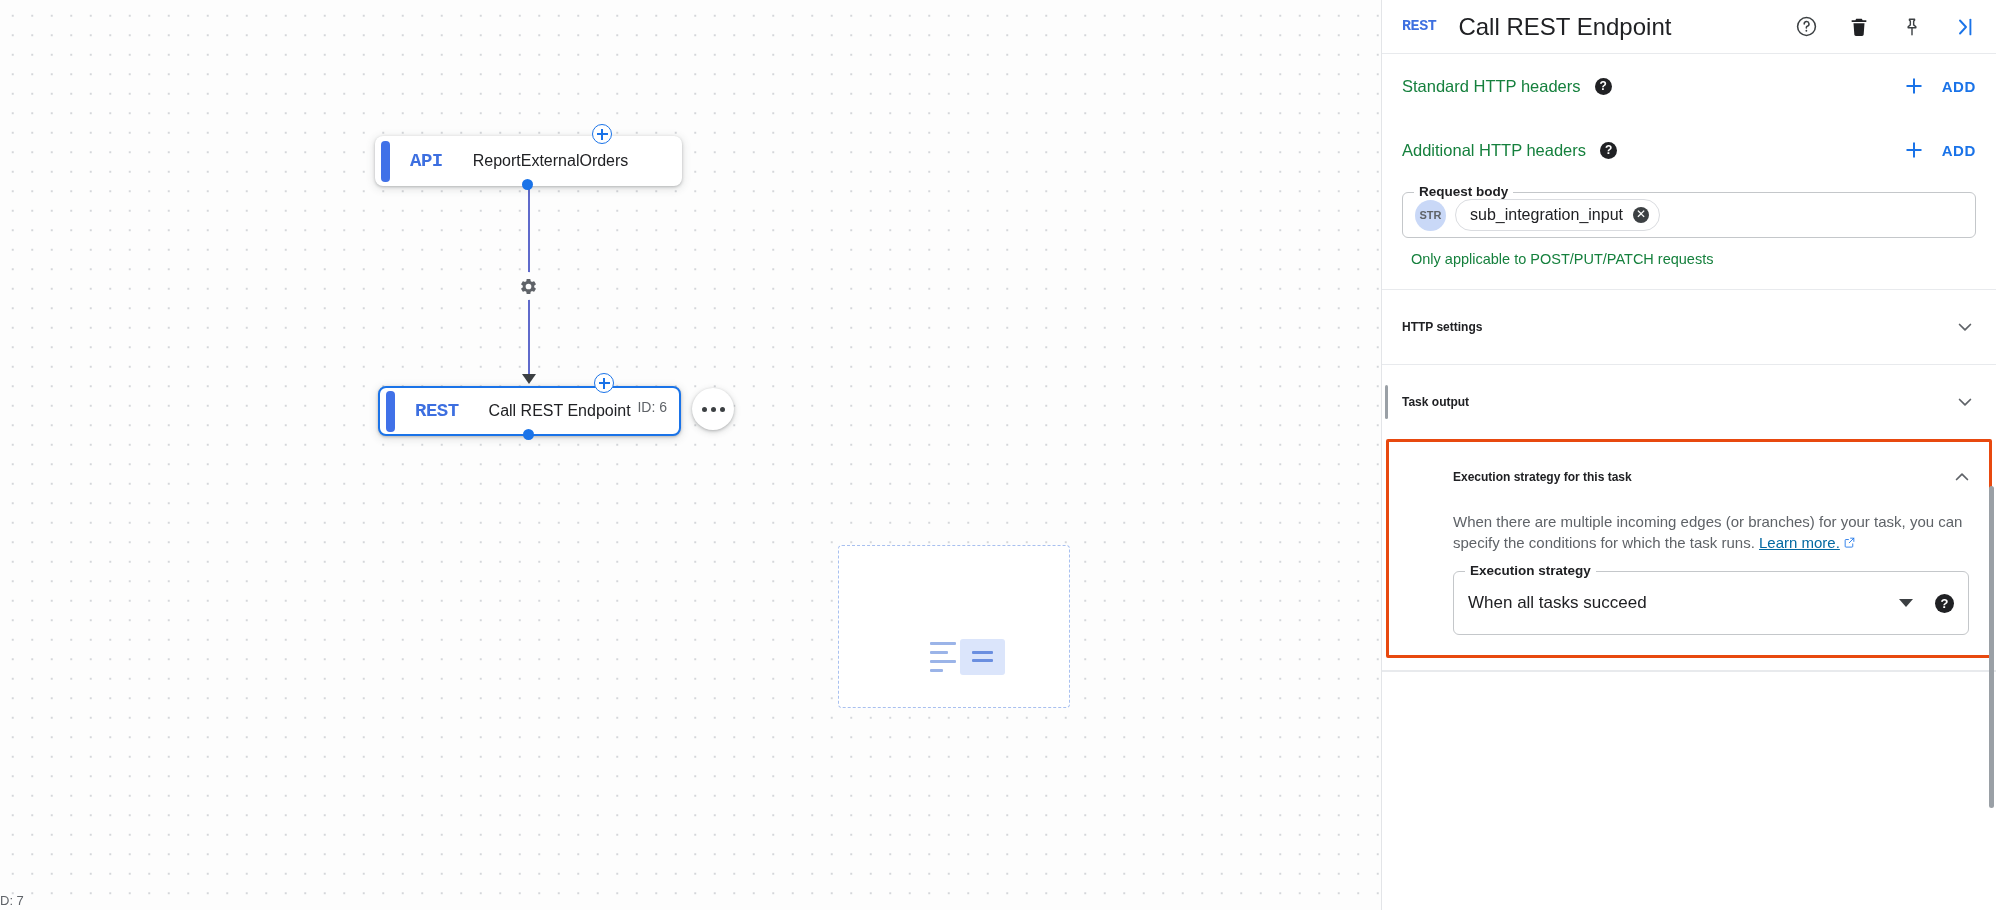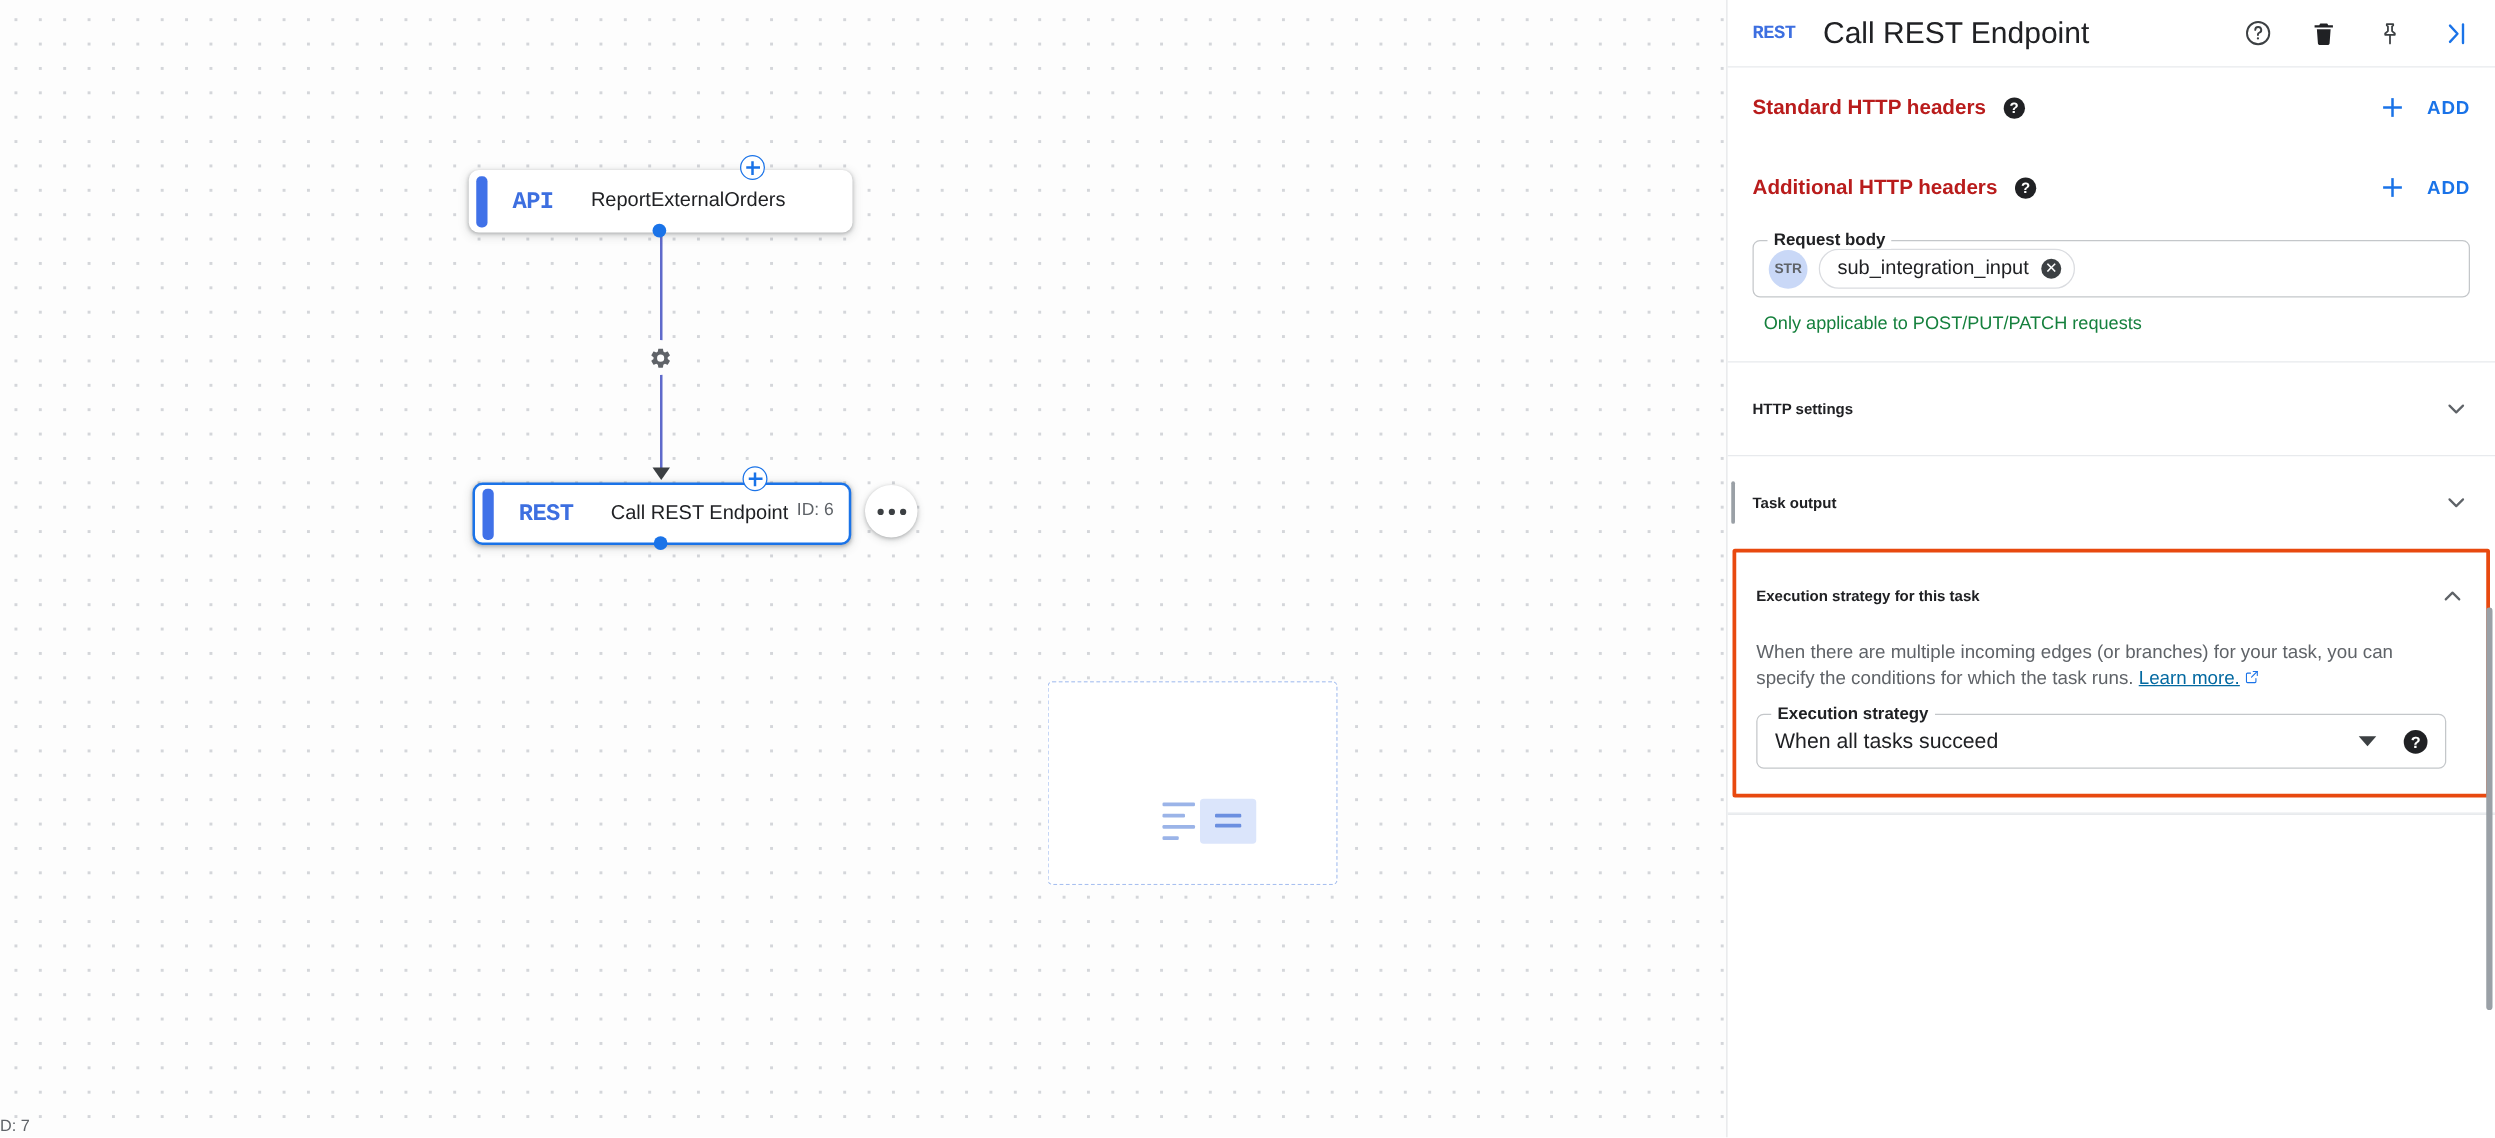--- a/index.html
+++ b/index.html
@@ -200,21 +200,21 @@
     position: relative;
     overflow: hidden;
   }
 
   .row-header {
     display: flex; align-items: center;
     padding: 0 20px;
     height: 64px;
   }
   .row-header .rh-label {
-    font-size: 16.5px; color: #b91c1c; font-weight: bold;
+    font-size: 16.5px; color: #15803d;
   }
   .qmark {
     display: inline-flex; align-items: center; justify-content: center;
     width: 17px; height: 17px; border-radius: 50%;
     background: #202124; color: #fff;
     font-size: 12px; font-weight: bold;
     margin-left: 14px; flex: 0 0 auto;
     font-family: "Liberation Sans", sans-serif;
   }
   .add-btn {
@@ -300,39 +300,40 @@
     background: #9aa0a6; border-radius: 2px;
   }
 
   
   #exec-strategy-block {
     margin: 0 4px;
     border: 3px solid #e8490f;
     border-radius: 2px;
     background: #fff;
     position: relative;
+    padding-left: 48px;
   }
   #exec-strategy-block .section-header { height: 70px; padding: 0 16px; }
   .exec-desc {
     padding: 0 16px;
     font-size: 15px; line-height: 1.38; color: #5f6368;
     max-width: 555px;
   }
   .exec-desc a {
     color: #0369a1; text-decoration: underline;
   }
   .ext-link { display: inline-block; width: 13px; height: 13px; vertical-align: -1px; margin-left: 3px; }
   .ext-link svg { stroke: #1a73e8; fill: none; stroke-width: 1.6; }
 
   .select-outline {
     position: relative;
-    margin: 18px 32px 20px 16px;
+    margin: 18px 20px 20px 16px;
     border: 1px solid #c4c7ca;
     border-radius: 6px;
-    height: 44px;
+    height: 64px;
     display: flex; align-items: center;
     padding: 0 14px 0 14px;
   }
   .select-outline > .legend {
     position: absolute; top: -9px; left: 11px;
     background: #fff; padding: 0 5px;
     font-size: 13.5px; font-weight: bold; color: #202124;
   }
   .select-value { font-size: 17px; color: #202124; }
   .caret {

